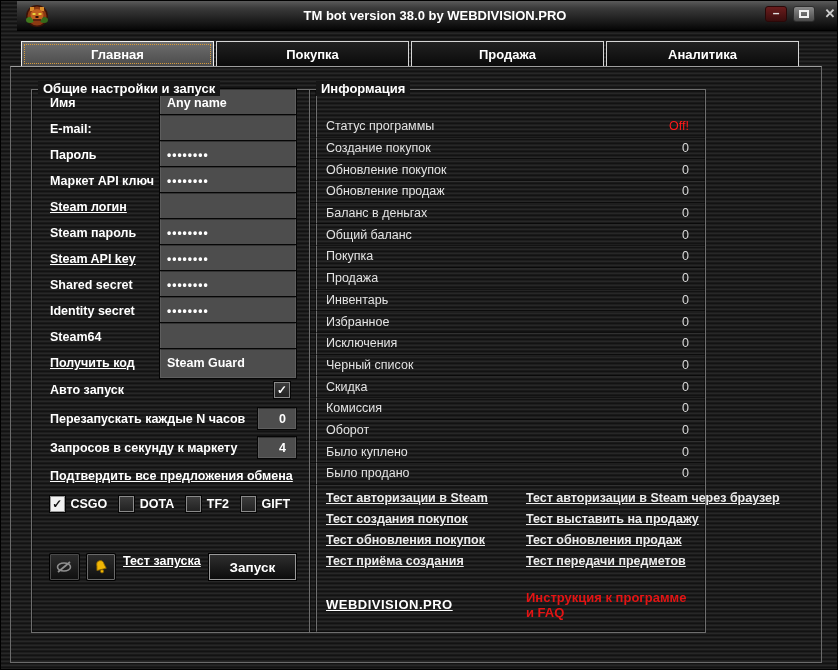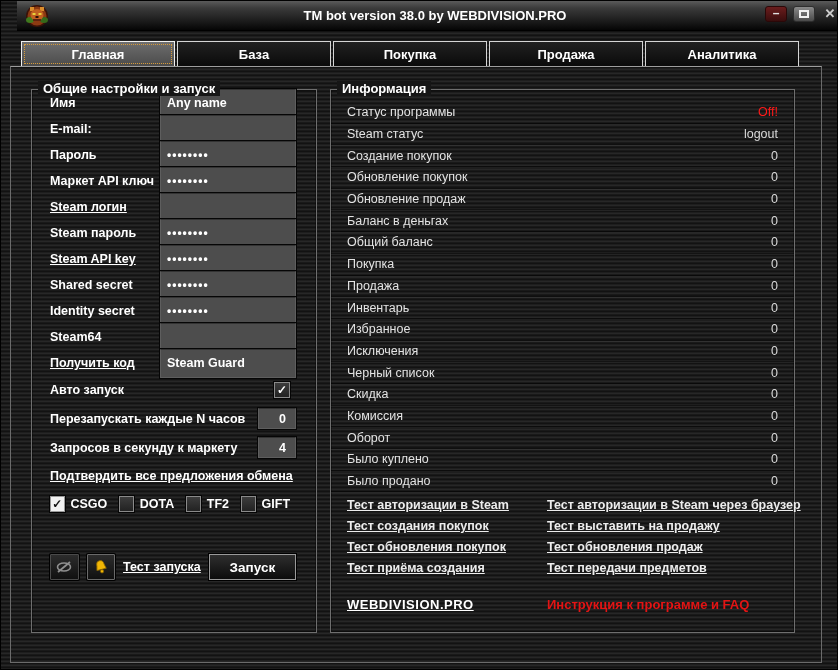--- a/index.html
+++ b/index.html
@@ -45,21 +45,21 @@
     display:flex; align-items:center; justify-content:center; position:relative; cursor:default;
   }
   .tab.active { background:linear-gradient(#6e6e6e,#4b4b4b); border-color:#f0f0f0; }
   .tab.active::after {
     content:""; position:absolute; left:2px; right:2px; top:2px; bottom:2px;
     border:1px dotted #d79b3a;
   }
   
   .groupbox { position:absolute; border:1px solid #6e6e6e; box-shadow:inset 0 0 0 1px rgba(0,0,0,.35); }
   .gb-settings { left:30px; top:88px; width:286px; height:544px; }
-  .gb-info     { left:329px; top:88px; width:465px; height:544px; }
+  .gb-info     { left:308px; top:88px; width:397px; height:544px; }
   .legend {
     position:absolute; top:-9px; left:6px; padding:0 5px; background:#161616;
     color:#fff; font-size:13px; font-weight:bold; white-space:nowrap;
   }
   
   .frow { display:flex; align-items:center; height:26px; padding:0 20px 0 18px; }
   .frow.first { margin-top:18px; }
   .flabel { width:110px; color:#fff; font-size:12.5px; font-weight:bold; white-space:nowrap; }
   .flabel.link { text-decoration:underline; cursor:pointer; }
   .tinput {
@@ -87,34 +87,34 @@
   }
   .cb.light { background:#f2f2f2; color:#111; border-color:#9a9a9a; }
   .numinput {
     width:38px; height:21px; background:#4d4d4d; border:1px solid #5e5e5e; border-top-color:#333;
     box-shadow:0 0 0 1px #060606; color:#fff; font-size:12.5px; font-weight:bold;
     text-align:right; padding-right:9px;
   }
   .wide-link { color:#fff; font-size:12.5px; font-weight:bold; text-decoration:underline; cursor:pointer; white-space:nowrap; }
   .games { display:flex; align-items:center; gap:6px; }
   .games .glabel { color:#fff; font-size:12.5px; font-weight:bold; margin-right:6px; }
-  .runrow { margin-top:36px; display:flex; align-items:center; gap:8px; }
+  .runrow { margin-top:36px; display:flex; align-items:flex-start; gap:8px; }
   .iconbtn {
     width:30px; height:26px; background:linear-gradient(#2c2c2c,#101010);
     border:1px solid #6a6a6a; box-shadow:0 0 0 1px #000; border-radius:1px;
     display:flex; align-items:center; justify-content:center; cursor:pointer;
   }
   .iconbtn.dim { border-color:#4a4a4a; }
   .run-btn {
     margin-left:auto; width:92px; height:26px; background:linear-gradient(#2e2e2e,#0c0c0c);
     border:1px solid #9a9a9a; box-shadow:0 0 0 1px #000;
     color:#fff; font-size:13.5px; font-weight:bold; cursor:pointer;
   }
   
-  .info-rows { margin-top:12px; }
+  .info-rows { margin-top:26px; }
   .irow {
     display:flex; align-items:center; height:21.7px; padding:0 16px;
     border-bottom:1px solid rgba(0,0,0,.5); box-shadow:0 1px 0 rgba(140,140,140,.10);
   }
   .ilabel { color:#e3e3e3; font-size:12.5px; }
   .ival { margin-left:auto; color:#d9d9d9; font-size:12.5px; }
   .ival.red { color:#ff1a1a; }
   .testlinks { margin-top:6px; padding:0 16px; display:grid; grid-template-columns:200px 1fr; row-gap:7px; }
   .tlink { color:#ededed; font-size:12.5px; font-weight:600; text-decoration:underline; cursor:pointer; white-space:nowrap; }
   .infofooter { margin-top:22px; padding:0 16px; display:grid; grid-template-columns:200px 1fr; align-items:center; }
@@ -145,21 +145,20 @@
       <div class="btn-min">–</div>
       <div class="btn-max">
           <span class="sq"></span>
         </div>
       <div class="btn-close">✕</div>
     </div>
   </div>
 
   <div class="tabbar">
     <div class="tab active">Главная</div>
-    <div class="tab">База</div>
     <div class="tab">Покупка</div>
     <div class="tab">Продажа</div>
     <div class="tab">Аналитика</div>
   </div>
 
   <div class="pane"></div>
 
   <div class="groupbox gb-settings">
     <span class="legend">Общие настройки и запуск</span>
 
@@ -255,24 +254,20 @@
 
   <div class="groupbox gb-info">
     <span class="legend">Информация</span>
 
     <div class="info-rows">
       <div class="irow">
         <span class="ilabel">Статус программы</span>
         <span class="ival red">Off!</span>
       </div>
       <div class="irow">
-        <span class="ilabel">Steam статус</span>
-        <span class="ival">logout</span>
-      </div>
-      <div class="irow">
         <span class="ilabel">Создание покупок</span>
         <span class="ival">0</span>
       </div>
       <div class="irow">
         <span class="ilabel">Обновление покупок</span>
         <span class="ival">0</span>
       </div>
       <div class="irow">
         <span class="ilabel">Обновление продаж</span>
         <span class="ival">0</span>

